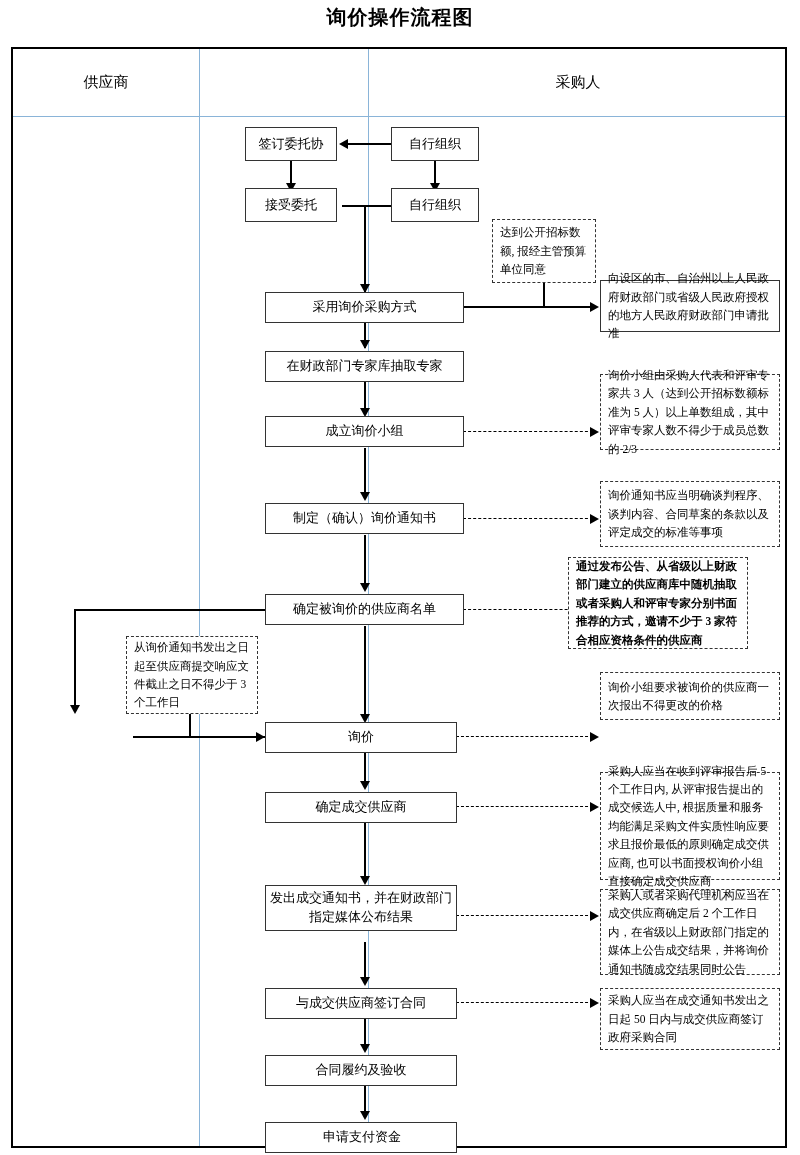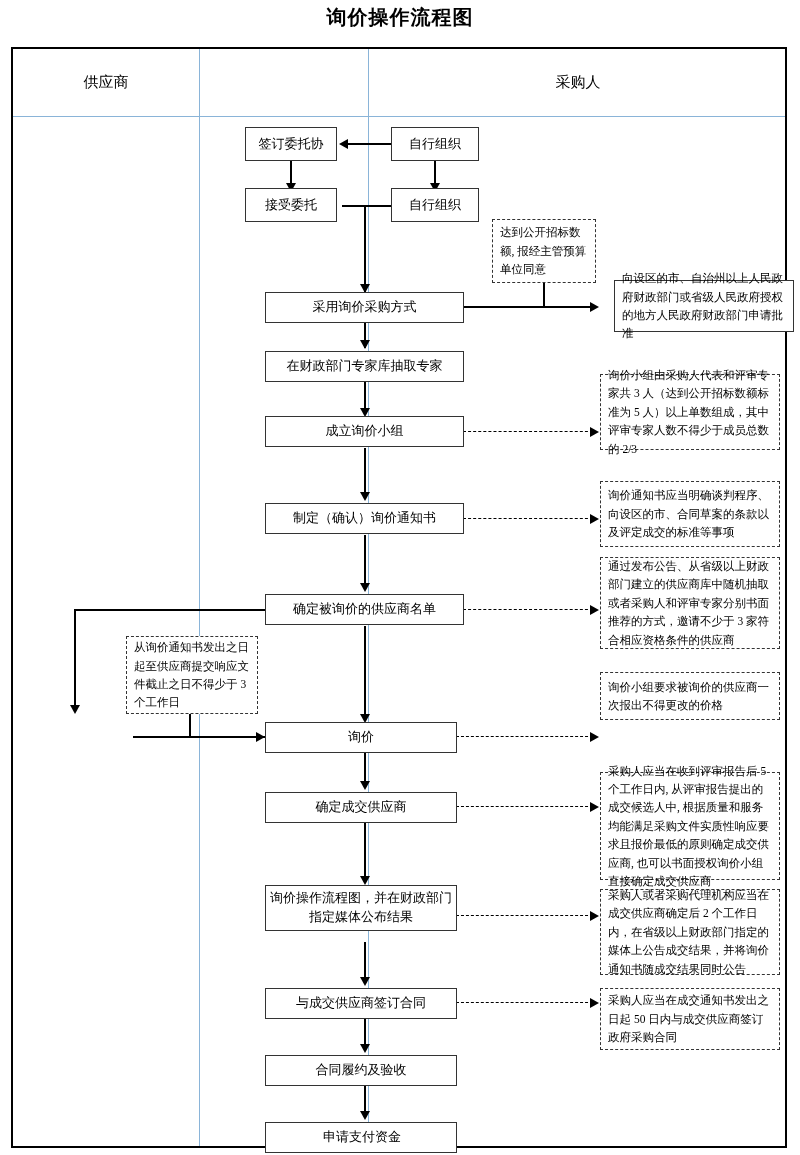--- a/index.html
+++ b/index.html
@@ -252,48 +252,48 @@
   <div class="node" style="left:391px; top:127px; width:88px; height:34px;">自行组织</div>
 
   <div class="node" style="left:245px; top:188px; width:92px; height:34px;">接受委托</div>
 
   <div class="node" style="left:391px; top:188px; width:88px; height:34px;">自行组织</div>
 
   <div class="note" style="left:492px; top:219px; width:104px; height:64px;">达到公开招标数额, 报经主管预算单位同意</div>
 
   <div class="node" style="left:265px; top:292px; width:199px; height:31px;">采用询价采购方式</div>
 
-  <div class="solidnote" style="left:600px; top:280px; width:180px; height:52px;margin-left:14px;">向设区的市、自治州以上人民政府财政部门或省级人民政府授权的地方人民政府财政部门申请批准</div>
+  <div class="solidnote" style="left:600px; top:280px; width:180px; height:52px;">向设区的市、自治州以上人民政府财政部门或省级人民政府授权的地方人民政府财政部门申请批准</div>
 
   <div class="node" style="left:265px; top:416px; width:199px; height:31px;">成立询价小组</div>
 
   <div class="node" style="left:265px; top:351px; width:199px; height:31px;">在财政部门专家库抽取专家</div>
 
   <div class="note" style="left:600px; top:374px; width:180px; height:76px;">询价小组由采购人代表和评审专家共 3 人（达到公开招标数额标准为 5 人）以上单数组成，其中评审专家人数不得少于成员总数的 2/3</div>
 
   <div class="node" style="left:265px; top:503px; width:199px; height:31px;">制定（确认）询价通知书</div>
 
-  <div class="note" style="left:600px; top:481px; width:180px; height:66px;">询价通知书应当明确谈判程序、向设区的市、合同草案的条款以及评定成交的标准等事项</div>
+  <div class="note" style="left:600px; top:481px; width:180px; height:66px;">询价通知书应当明确谈判程序、谈判内容、合同草案的条款以及评定成交的标准等事项</div>
 
   <div class="node" style="left:265px; top:594px; width:199px; height:31px;">确定被询价的供应商名单</div>
 
-  <div class="note" style="left:600px; top:557px; width:180px; height:92px;">通过发布公告、从省级以上财政部门建立的供应商库中随机抽取或者采购人和评审专家分别书面推荐的方式，邀请不少于 3 家符合相应资格条件的供应商</div>
+  <div class="note" style="left:568px; top:557px; width:180px; height:92px;font-weight:bold;">通过发布公告、从省级以上财政部门建立的供应商库中随机抽取或者采购人和评审专家分别书面推荐的方式，邀请不少于 3 家符合相应资格条件的供应商</div>
 
   <div class="note" style="left:126px; top:636px; width:132px; height:78px;">从询价通知书发出之日起至供应商提交响应文件截止之日不得少于 3 个工作日</div>
 
 
   <div class="node" style="left:265px; top:722px; width:192px; height:31px;">询价</div>
 
   <div class="note" style="left:600px; top:672px; width:180px; height:48px;">询价小组要求被询价的供应商一次报出不得更改的价格</div>
 
   <div class="node" style="left:265px; top:792px; width:192px; height:31px;">确定成交供应商</div>
 
   <div class="note" style="left:600px; top:772px; width:180px; height:108px;">采购人应当在收到评审报告后 5 个工作日内, 从评审报告提出的成交候选人中, 根据质量和服务均能满足采购文件实质性响应要求且报价最低的原则确定成交供应商, 也可以书面授权询价小组直接确定成交供应商</div>
 
-  <div class="node" style="left:265px; top:885px; width:192px; height:46px;">询价操作流程图，并在财政部门指定媒体公布结果</div>
+  <div class="node" style="left:265px; top:885px; width:192px; height:46px;">发出成交通知书，并在财政部门指定媒体公布结果</div>
 
   <div class="note" style="left:600px; top:889px; width:180px; height:86px;">采购人或者采购代理机构应当在成交供应商确定后 2 个工作日内，在省级以上财政部门指定的媒体上公告成交结果，并将询价通知书随成交结果同时公告</div>
 
   <div class="node" style="left:265px; top:988px; width:192px; height:31px;">与成交供应商签订合同</div>
 
   <div class="note" style="left:600px; top:988px; width:180px; height:62px;">采购人应当在成交通知书发出之日起 50 日内与成交供应商签订政府采购合同</div>
 
   <div class="node" style="left:265px; top:1055px; width:192px; height:31px;">合同履约及验收</div>
 
   <div class="node" style="left:265px; top:1122px; width:192px; height:31px;padding-left:6px;">申请支付资金</div>

